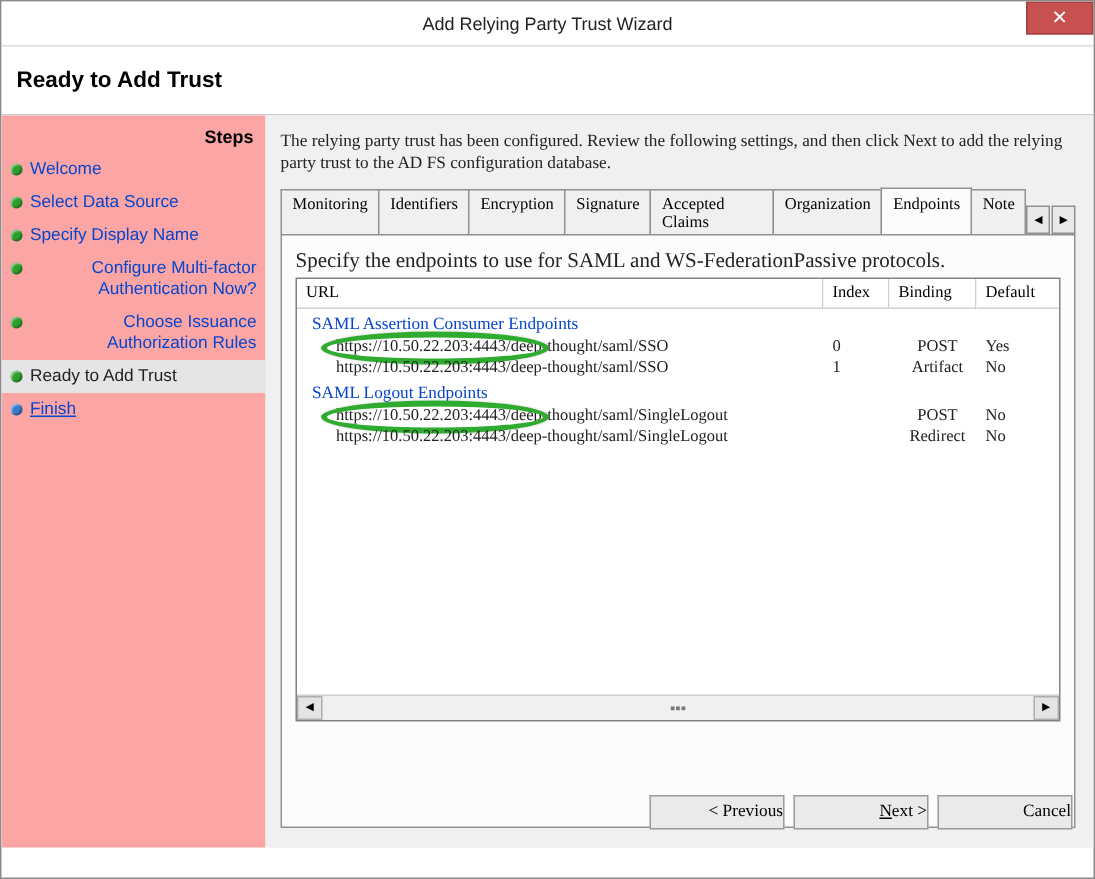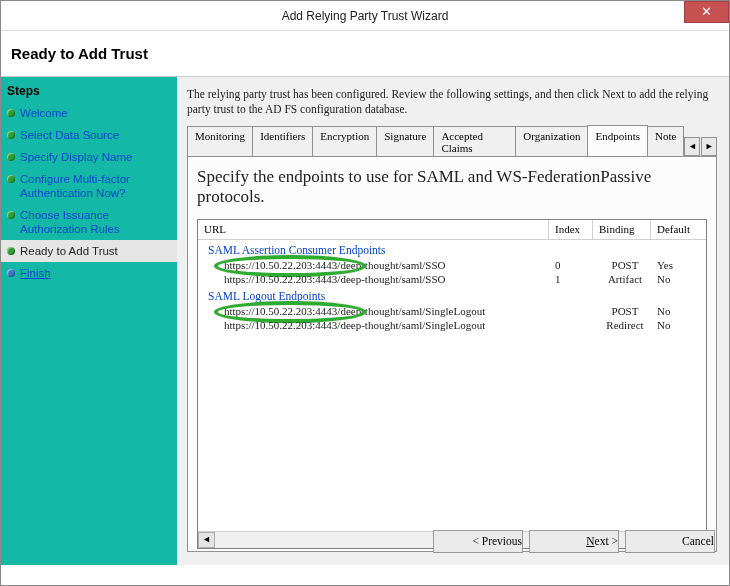--- a/index.html
+++ b/index.html
@@ -51,21 +51,22 @@
       border-top: 1px solid #ccc;
     }
     .content {
       display: flex;
       height: 488px;
       background: #f0f0f0;
     }
     .steps-panel {
       width: 176px;
       padding: 5px 0 0 0;
-      background: #14b8a6;
+      background: #fca5a5;
+      text-align: right;
     }
     .steps-header {
       font-weight: bold;
       padding: 2px 8px 4px 6px;
       font-size: 12px;
     }
     .step {
       display: flex;
       align-items: flex-start;
       padding: 4px 6px 4px 6px;
@@ -141,28 +142,28 @@
       cursor: pointer;
     }
     .tabbody {
       border: 1px solid #919191;
       background: #fcfcfc;
       padding: 10px 9px 9px 9px;
       height: 396px;
       position: relative;
     }
     .tabdesc {
-      font-size: 17px;
-      margin-bottom: 12px;
+      font-size: 14px;
+      margin-bottom: 2px;
       color: #222;
     }
     .endpoint-table {
       border: 1px solid #828282;
       background: #fff;
-      height: 330px;
+      height: 296px;
       position: relative;
     }
     .eth {
       display: flex;
       height: 20px;
       font-size: 11px;
     }
     .eth > div {
       border-right: 1px solid #d0d0d0;
       border-bottom: 1px solid #d0d0d0;

